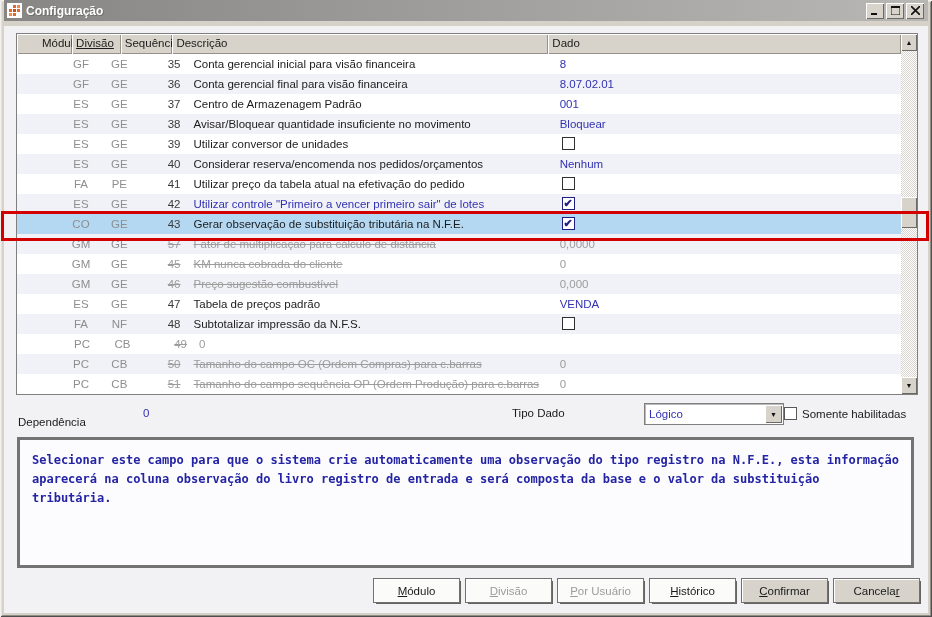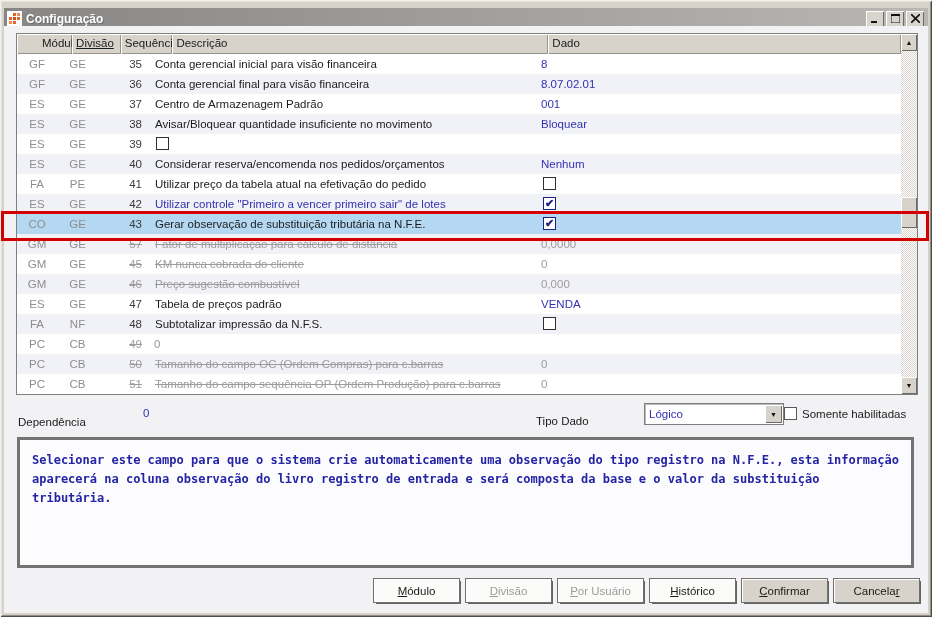--- a/index.html
+++ b/index.html
@@ -5,21 +5,21 @@
   html,body{margin:0;padding:0;background:#ffffff;}
   *{box-sizing:border-box;}
   .window{
     position:relative;width:932px;height:617px;overflow:hidden;
     background:#d6d2c9;
     font-family:"Liberation Sans",sans-serif;
     box-shadow:inset 1px 1px 0 #f2f1ee, inset -1px -1px 0 #4e4e4e, inset 2px 2px 0 #e4e2dc, inset -2px -2px 0 #8f8d86;
   }
   
   .titlebar{
-    position:absolute;left:4px;top:8px;width:924px;height:21px;
+    position:absolute;left:4px;top:0;width:924px;height:21px;
     background:linear-gradient(to right,#878685,#b9b7b4);
     display:flex;align-items:center;padding:0 2px;
   }
   .app-icon{width:15px;height:15px;background:#fdfdfd;margin:0 4px 0 1px;
     display:inline-flex;align-items:center;justify-content:center;flex:0 0 auto;}
   .title-text{color:#ffffff;font-weight:bold;font-size:12px;flex:1 1 auto;
     white-space:nowrap;overflow:hidden;text-shadow:1px 1px 0 rgba(60,60,60,.35);}
   .tb-btns{display:flex;gap:2px;margin-right:2px;}
   .tb-btn{
     width:18px;height:16px;background:#d8d4cb;border:none;padding:0;
@@ -37,21 +37,21 @@
     position:absolute;left:12px;top:7px;width:902px;height:362px;
     border:1px solid #7f7f7f;background:#ffffff;
   }
   .grid{position:absolute;left:0;top:0;width:884px;height:360px;overflow:hidden;}
   .thead{display:flex;height:20px;}
   .th{
     background:#d7d3ca;color:#1b1b1b;font-size:11.5px;line-height:19px;
     padding-left:4px;white-space:nowrap;overflow:hidden;
     box-shadow:inset 1px 1px 0 #ffffff, inset -1px -1px 0 #979289;
   }
-  .tr{display:flex;height:20px;background:#ffffff;}
+  .tr{display:flex;height:20px;background:#ffffff;padding-left:45px;}
   .tr.alt{background:#f1f1f8;}
   .tr.selected{background:#b4d8f2;}
   .td{font-size:11.5px;line-height:20px;white-space:nowrap;overflow:hidden;}
   .c-mod{width:40px;text-align:center;color:#8e8e8e;}
   .c-div{width:41px;text-align:center;color:#8e8e8e;}
   .c-seq{width:53px;text-align:right;padding-right:9px;color:#3a3a3a;}
   .c-desc{width:387px;padding-left:4px;color:#1c1c1c;}
   .c-dado{width:363px;padding-left:3px;color:#3232b2;}
   .tr.link .c-desc{color:#3232b2;}
   .tr.disabled .c-seq,.tr.disabled .c-desc{color:#9c9c9c;text-decoration:line-through;}
@@ -200,20 +200,21 @@
               <div class="td c-mod">ES</div>
               <div class="td c-div">GE</div>
               <div class="td c-seq">38</div>
               <div class="td c-desc">Avisar/Bloquear quantidade insuficiente no movimento</div>
               <div class="td c-dado">Bloquear</div>
             </div>
             <div class="tr">
               <div class="td c-mod">ES</div>
               <div class="td c-div">GE</div>
               <div class="td c-seq">39</div>
+              <div class="td c-desc">Utilizar conversor de unidades</div>
               <div class="td c-dado">
                 <div class="cbx"></div>
               </div>
             </div>
             <div class="tr alt">
               <div class="td c-mod">ES</div>
               <div class="td c-div">GE</div>
               <div class="td c-seq">40</div>
               <div class="td c-desc">Considerar reserva/encomenda nos pedidos/orçamentos</div>
               <div class="td c-dado">Nenhum</div>
@@ -315,21 +316,21 @@
         <div class="sthumb"></div>
         <div class="sbtn sb-down">
             <span>▼</span>
           </div>
       </div>
     </div>
 
     <span class="flabel" style="left:14px;top:377px;margin-top:9px;">Dependência</span>
     <span class="fvalue" style="left:139px;top:377px;">0</span>
 
-    <span class="flabel" style="left:532px;top:377px;margin-top:8px;">Tipo Dado</span>
+    <span class="flabel" style="left:508px;top:377px;">Tipo Dado</span>
     <div class="combo">
       <span class="combo-value">Lógico</span>
       <span class="combo-btn">
           <span>▼</span>
         </span>
     </div>
 
     <div class="cb-small"></div>
     <span class="flabel" style="left:798px;top:378px;">Somente habilitadas</span>
 

